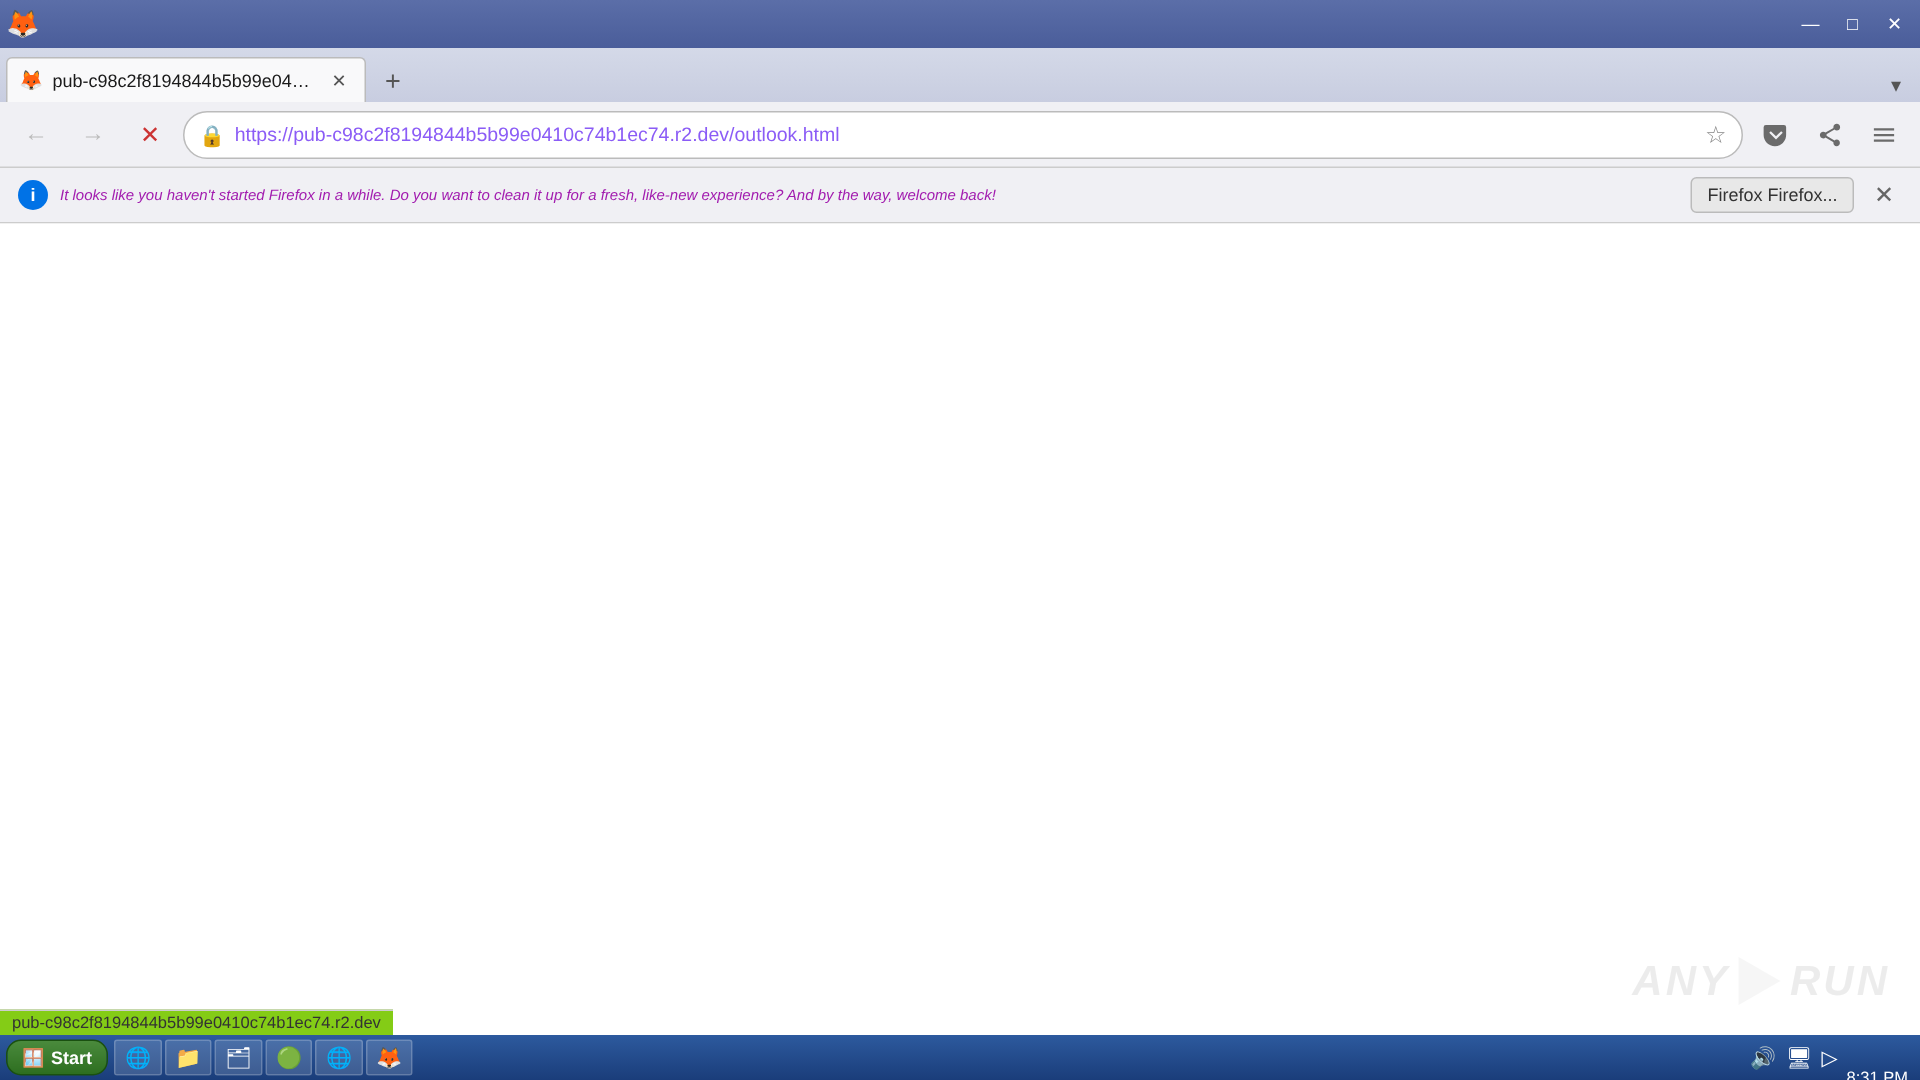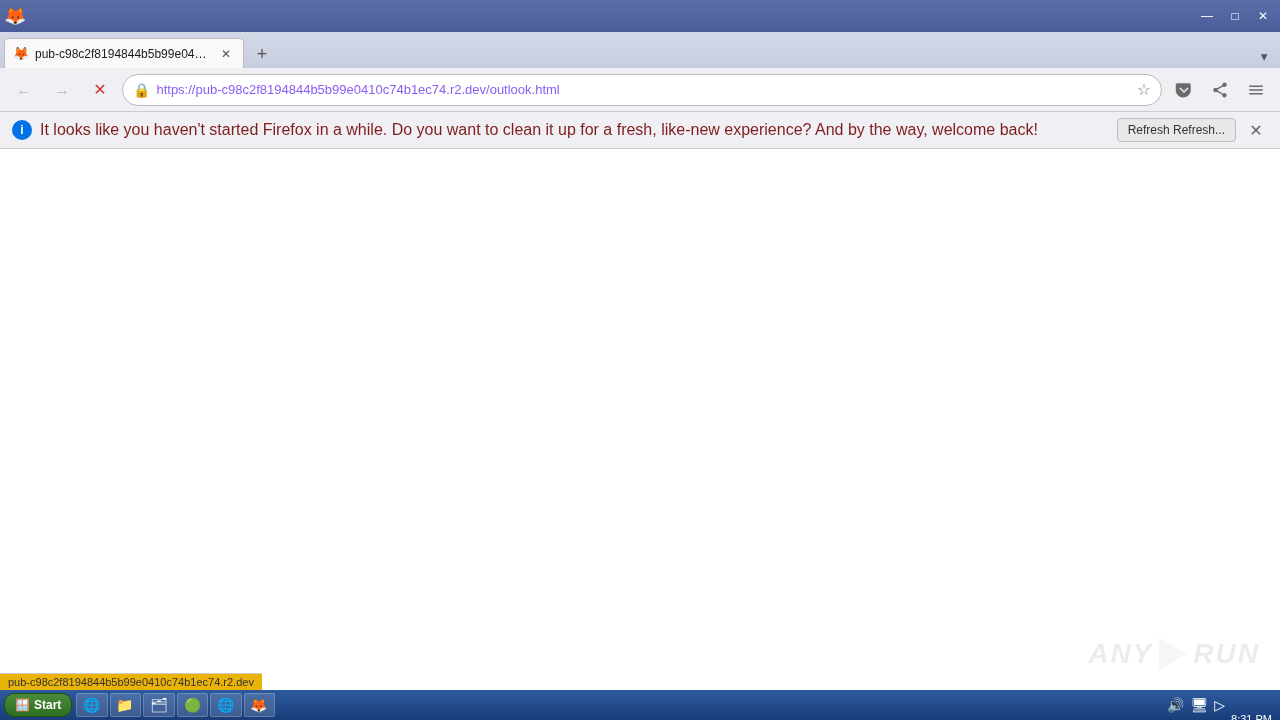--- a/index.html
+++ b/index.html
@@ -112,21 +112,21 @@
       align-items: center;
       gap: 8px;
       min-height: 36px;
     }
     .notif-icon {
       width: 20px; height: 20px; border-radius: 50%;
       background: #0072e6;
       display: flex; align-items: center; justify-content: center;
       color: white; font-size: 12px; font-weight: bold; flex-shrink: 0;
     }
-    .notif-text { flex: 1; font-size: 16px; color: #7f1d1d; }
+    .notif-text { flex: 1; font-size: 10px; color: #a21caf; font-style: italic; }
     .notif-btn {
       padding: 4px 10px;
       background: #e8e8e8;
       border: 1px solid #bbb;
       border-radius: 4px;
       font-size: 12px;
       cursor: pointer;
       color: #333;
       white-space: nowrap;
     }
@@ -141,21 +141,21 @@
       background: white;
       flex: 1;
       height: calc(720px - 32px - 36px - 44px - 36px - 26px - 30px);
     }
 
     
     .status-bar {
       position: absolute;
       bottom: 30px;
       left: 0;
-      background: #eab308;
+      background: #84cc16;
       border-top: 1px solid #ccc;
       padding: 2px 8px;
       font-size: 11px;
       color: #333;
       max-width: 400px;
     }
 
     
     .taskbar {
       position: absolute;
@@ -272,21 +272,21 @@
       <svg width="18" height="18" viewBox="0 0 24 24" fill="#6b6b6b">
           <path d="M3 18h18v-2H3v2zm0-5h18v-2H3v2zm0-7v2h18V6H3z"></path>
         </svg>
     </button>
   </div>
 </div>
 
 <div class="notif-bar">
   <div class="notif-icon">i</div>
   <span class="notif-text">It looks like you haven't started Firefox in a while. Do you want to clean it up for a fresh, like-new experience? And by the way, welcome back!</span>
-  <button class="notif-btn">Refresh Refresh...</button>
+  <button class="notif-btn">Firefox Firefox...</button>
   <button class="notif-close">✕</button>
 </div>
 
 <div class="page-content" style="height: calc(720px - 32px - 36px - 44px - 36px - 30px); background: white;"></div>
 
 <div class="status-bar">
   <span>pub-c98c2f8194844b5b99e0410c74b1ec74.r2.dev</span>
 </div>
 
 <div class="watermark">

